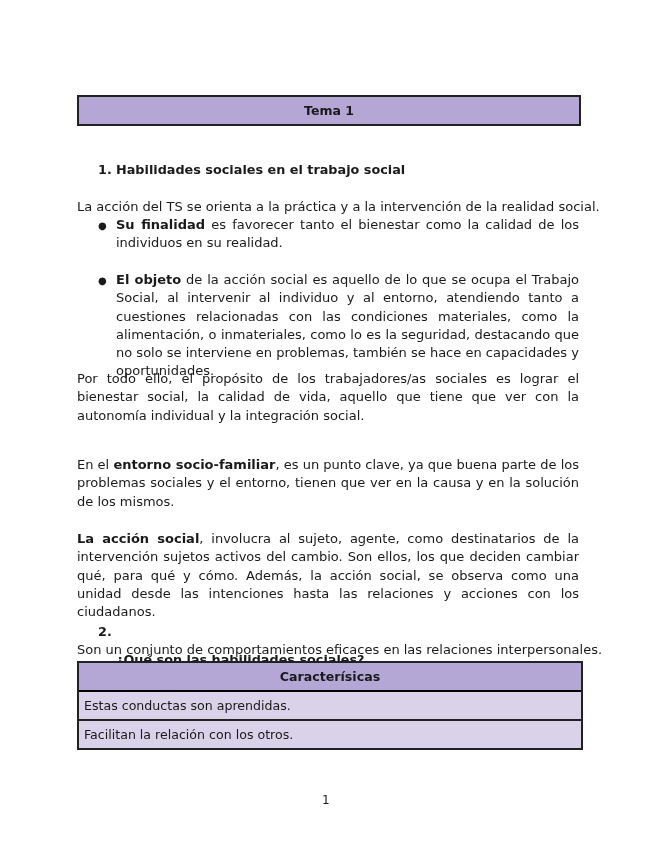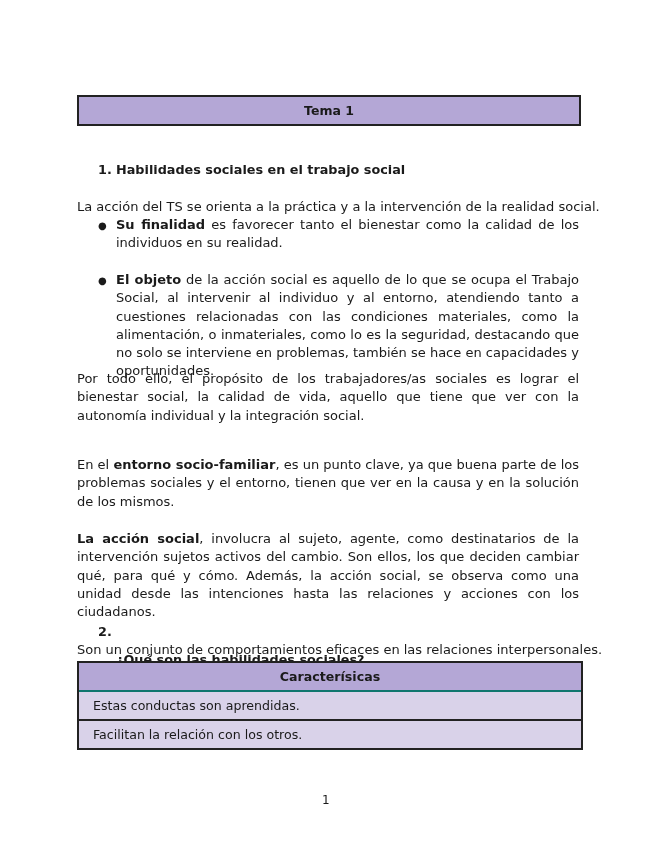--- a/index.html
+++ b/index.html
@@ -18,24 +18,24 @@
   .heading { font-weight: bold; font-size: 12.8px; }
   .just { text-align: justify; text-align-last: left; }
   .bullet-dot { position: absolute; font-size: 10px; }
   b { font-weight: bold; }
   .tbl {
     position: absolute; left: 77px; top: 661px; width: 502px;
     border: 2px solid #222; border-collapse: collapse;
   }
   .tbl-head {
     background: #b4a7d6; height: 27px; display: flex; align-items: center; justify-content: center;
-    font-weight: bold; font-size: 12.6px; border-bottom: 2px solid #0f766e;
+    font-weight: bold; font-size: 12.6px; border-bottom: 2px solid #000000;
   }
   .tbl-row {
-    background: #d9d2e9; height: 27px; display: flex; align-items: center; padding-left: 14px;
+    background: #d9d2e9; height: 27px; display: flex; align-items: center; padding-left: 5px;
     font-size: 12.6px;
   }
   .tbl-row + .tbl-row { border-top: 2px solid #222; text-align: right; }
   .pagenum { position: absolute; left: 322px; top: 793px; font-size: 12px; }
 </style>
 </head>
 <body>
 
 <div class="page">
 

